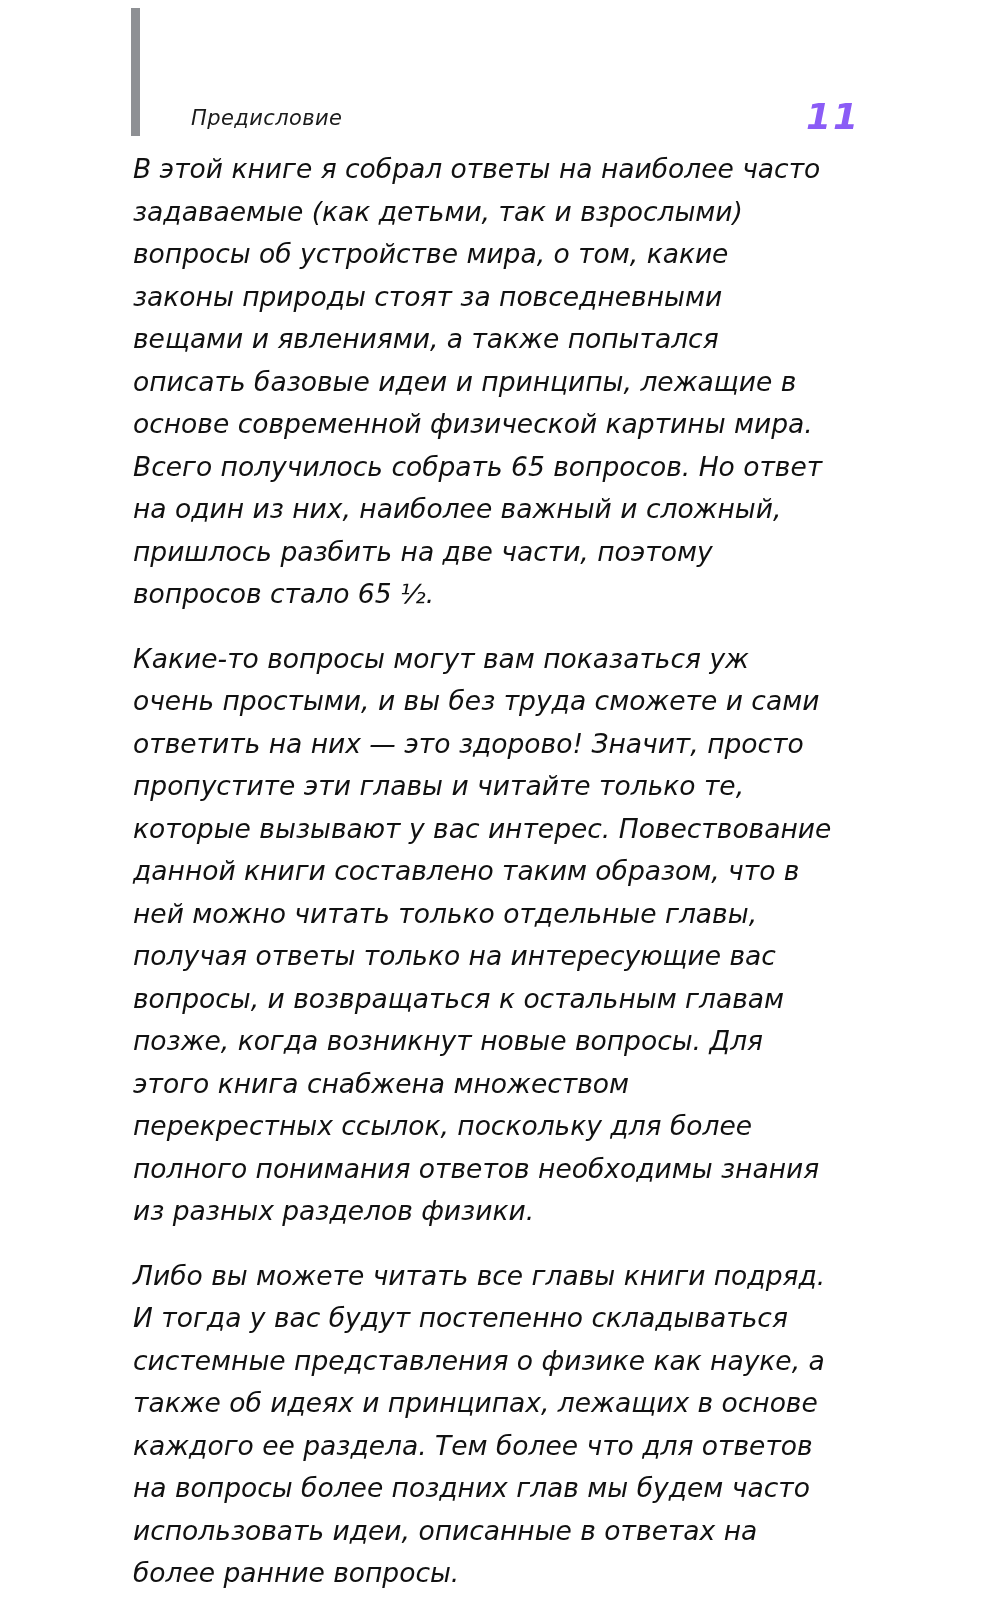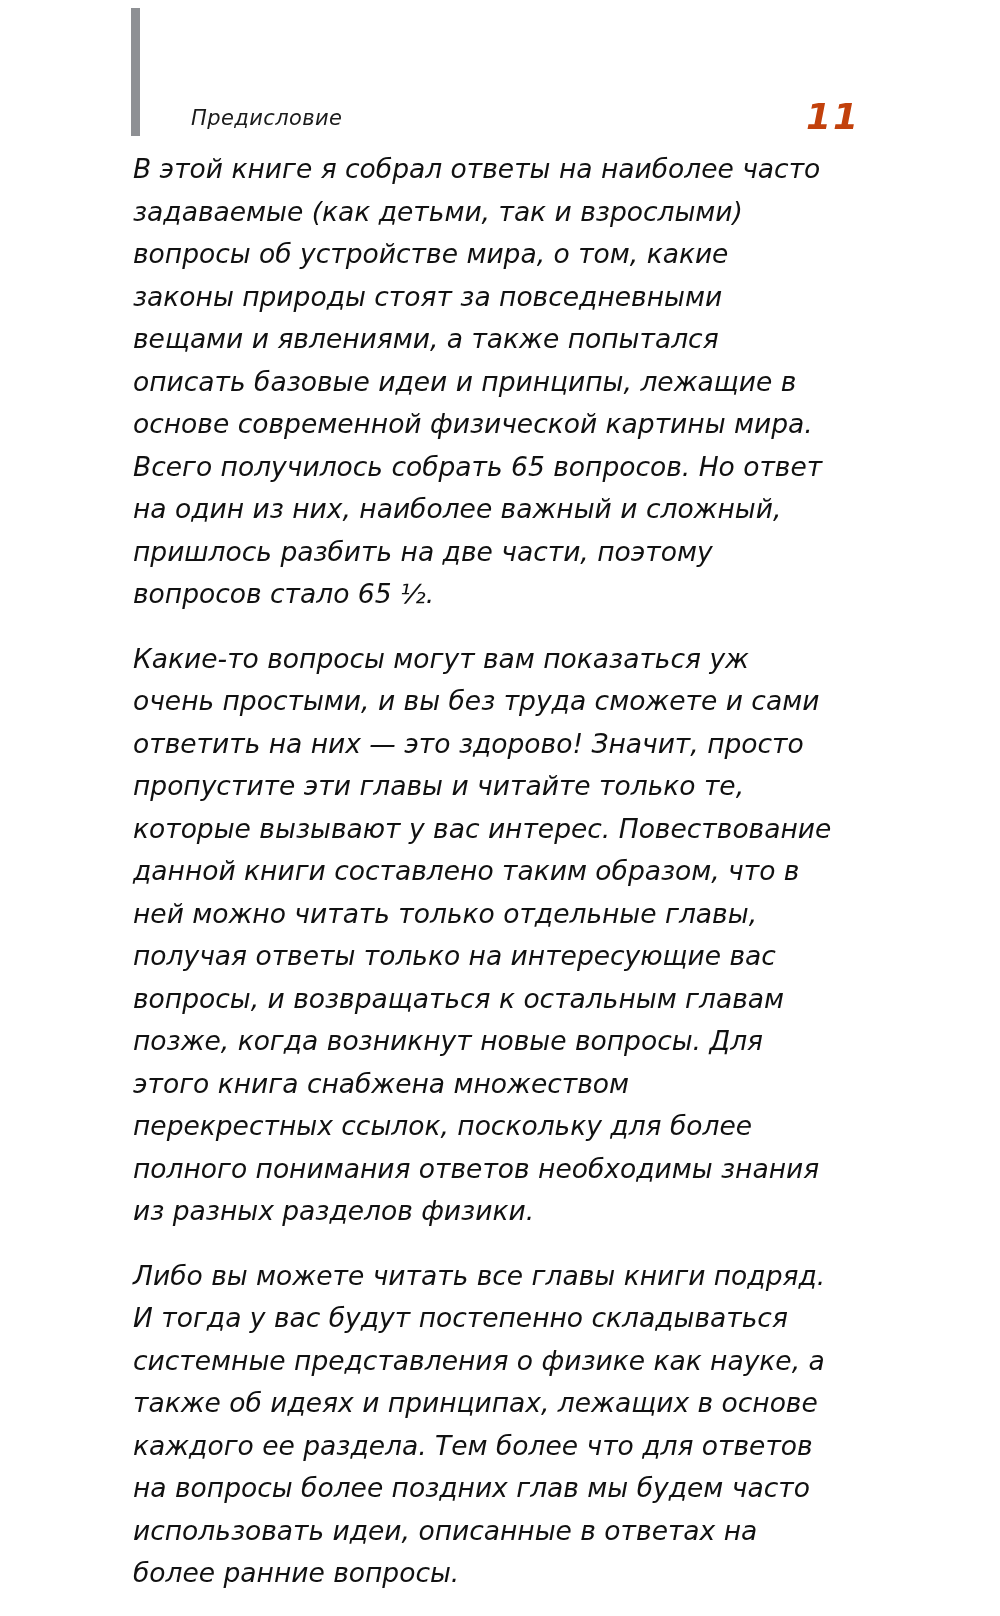--- a/index.html
+++ b/index.html
@@ -41,21 +41,21 @@
     color: #1b1b1b;
     font-family: "DejaVu Sans", sans-serif;
   }
 
   .folio {
     position: absolute;
     right: 140px;
     top: 96px;
     font-size: 36px;
     font-weight: bold;
-    color: #c2410c;
+    color: #8b5cf6;
     letter-spacing: 2px;
     font-family: "DejaVu Sans", sans-serif;
   }
 
   .body-text {
     position: absolute;
     left: 133px;
     top: 148px;
     width: 700px;
   }

